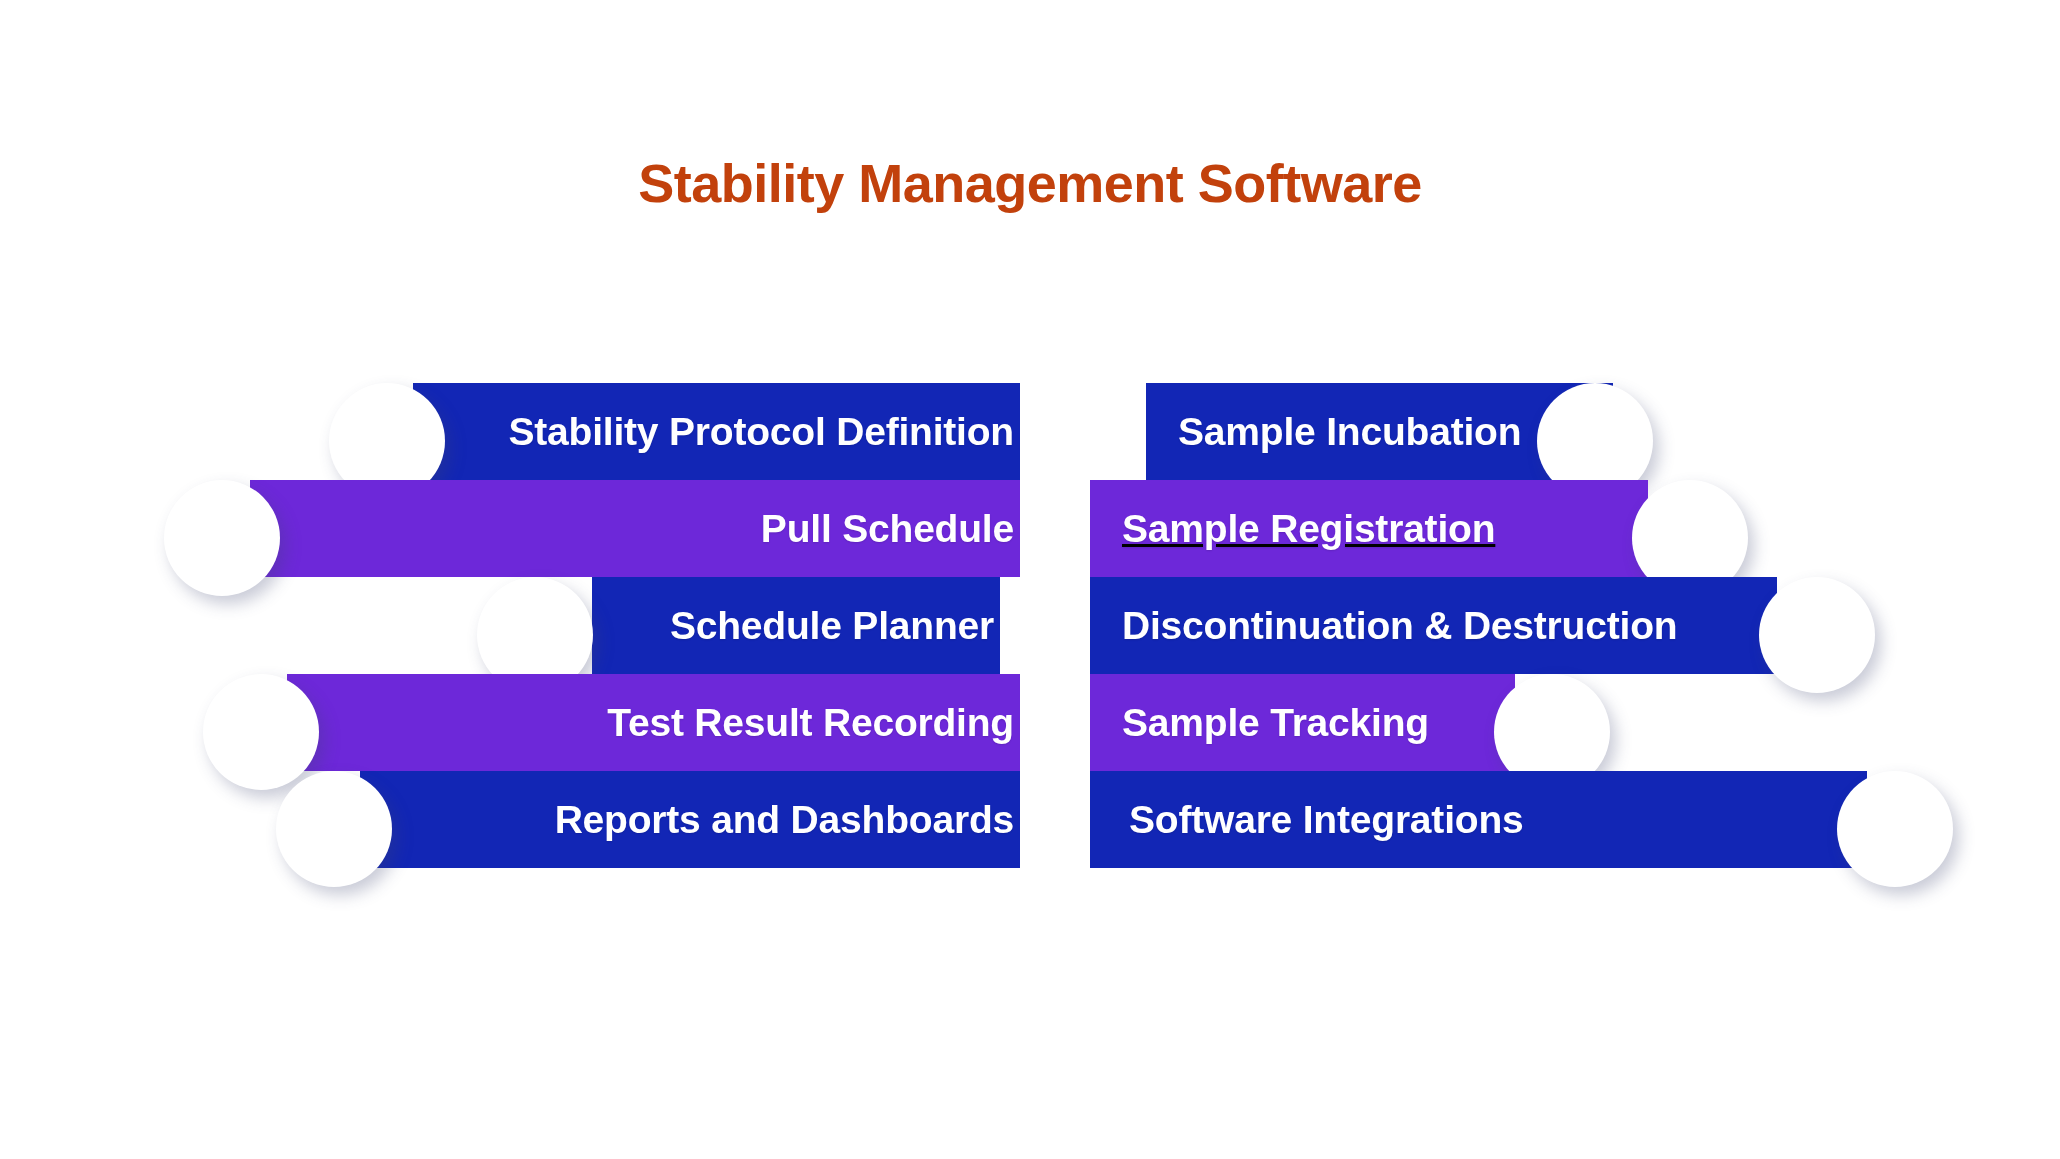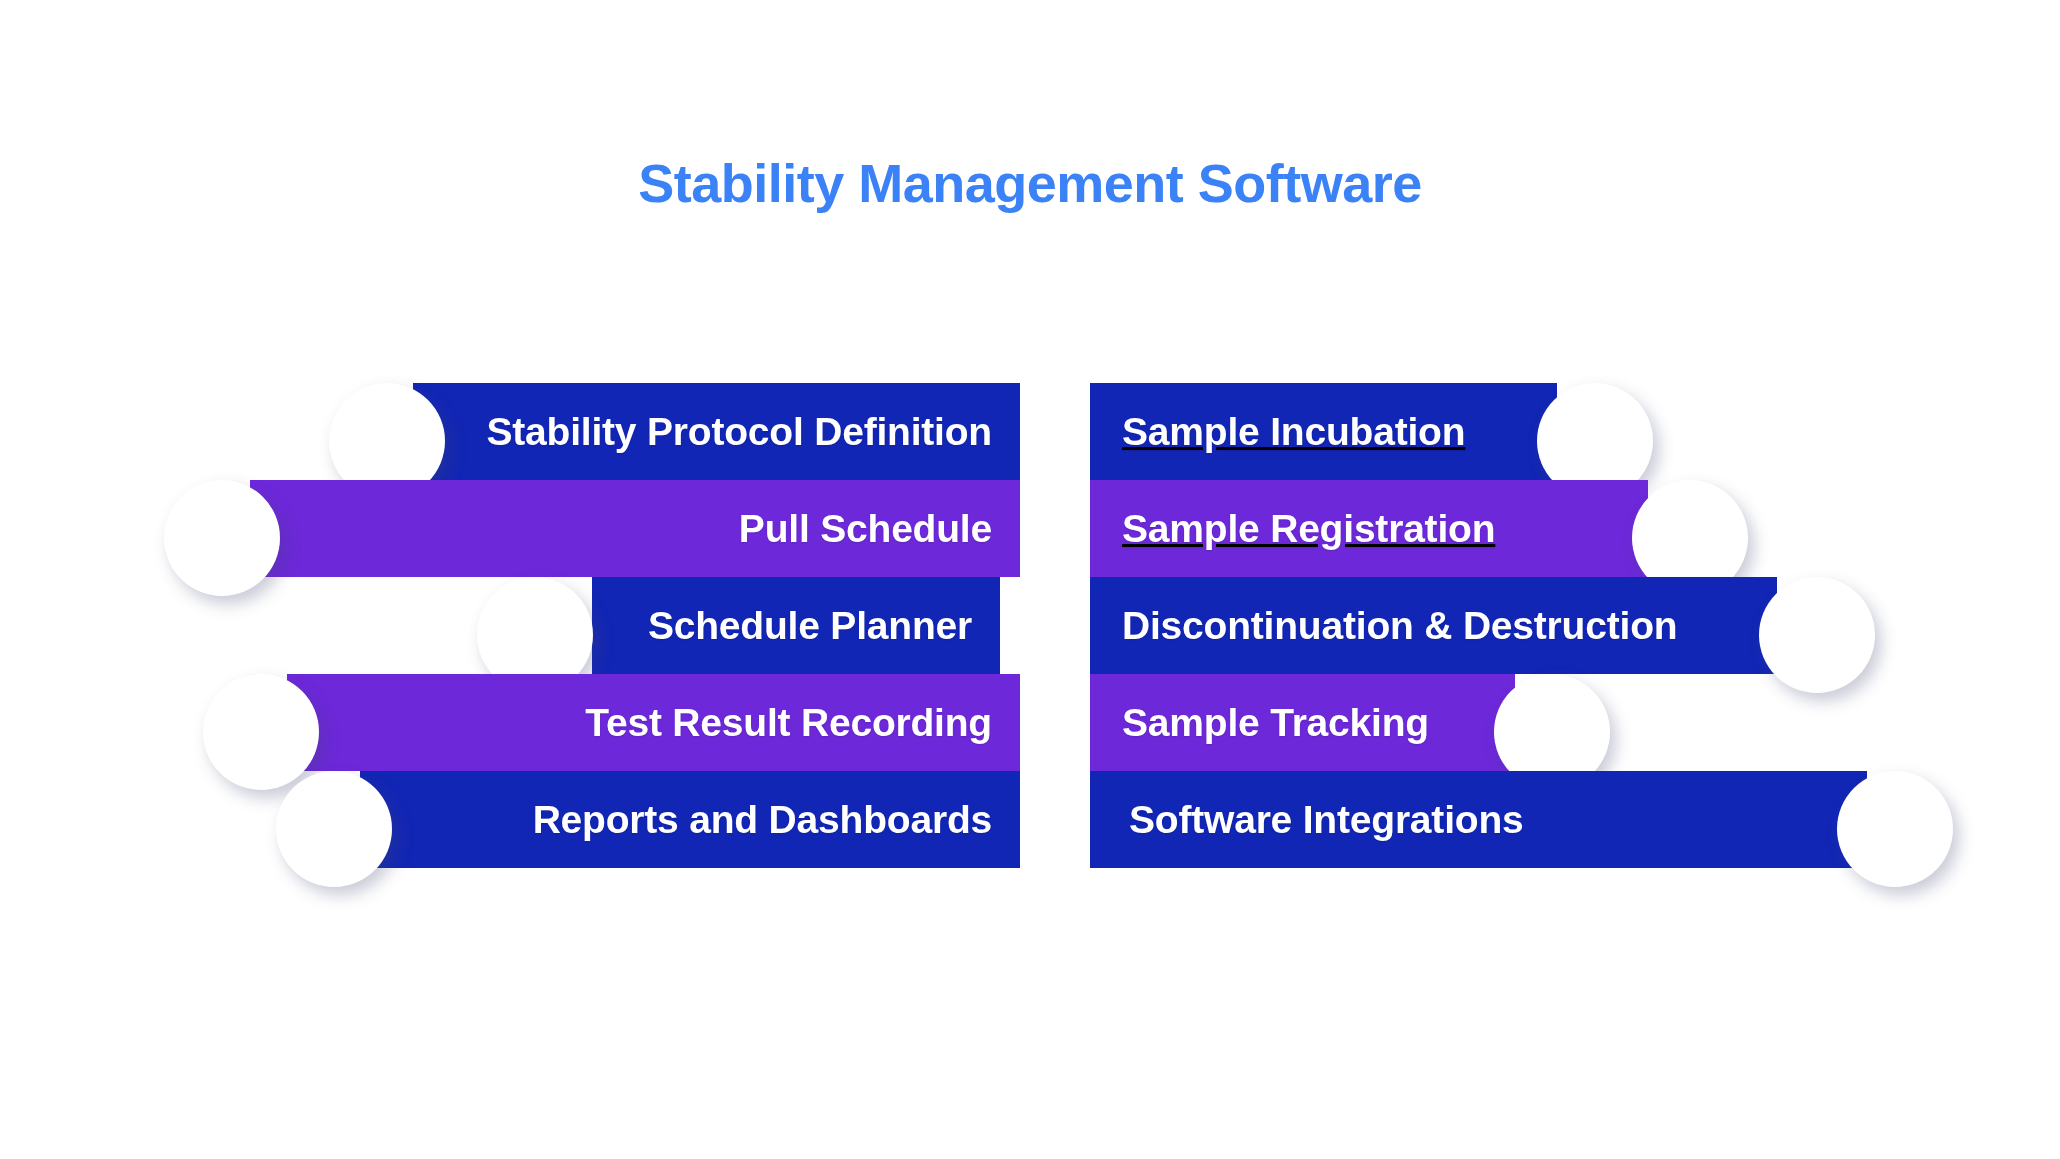--- a/index.html
+++ b/index.html
@@ -13,36 +13,36 @@
   .canvas{position:absolute;inset:0;}
 
   .title{
     position:absolute;
     left:0;right:0;
     top:152px;
     text-align:center;
     font-size:54px;
     font-weight:bold;
     letter-spacing:-0.5px;
-    color:#3b82f6;
+    color:#c2410c;
     white-space:nowrap;
   }
 
   
   .row{
     position:absolute;
     height:97px;
     display:flex;
     align-items:center;
     box-sizing:border-box;
   }
   .row.dark{background:#1226b5;}
   .row.light{background:#6d28d9;}
 
-  .row.left{ justify-content:flex-end; padding-right:28px; }
+  .row.left{ justify-content:flex-end; padding-right:6px; }
   .row.right{ justify-content:flex-start; padding-left:32px; }
 
   .row-label{
     color:#ffffff;
     font-size:39px;
     font-weight:bold;
     letter-spacing:-0.2px;
     white-space:nowrap;
     line-height:1;
     text-shadow:0 1px 2px rgba(0,0,0,0.12);
@@ -64,21 +64,21 @@
   #row-l4{left:287px;  width:733px; top:674px;}
   #row-l5{left:360px;  width:660px; top:771px;}
 
   #dot-l1{left:329px;  top:383px;}
   #dot-l2{left:164px;  top:480px;}
   #dot-l3{left:477px;  top:577px;}
   #dot-l4{left:203px;  top:674px;}
   #dot-l5{left:276px;  top:771px;}
 
   
-  #row-r1{left:1090px; width:467px; top:383px;text-decoration:underline;}
+  #row-r1{left:1146px; width:467px; top:383px;}
   #row-r2{left:1090px; width:558px; top:480px;text-decoration:underline;}
   #row-r3{left:1090px; width:687px; top:577px;}
   #row-r4{left:1090px; width:425px; top:674px;}
   #row-r5{left:1090px; width:777px; top:771px;padding-left:39px;}
 
   #dot-r1{left:1537px; top:383px;}
   #dot-r2{left:1632px; top:480px;}
   #dot-r3{left:1759px; top:577px;}
   #dot-r4{left:1494px; top:674px;}
   #dot-r5{left:1837px; top:771px;}

